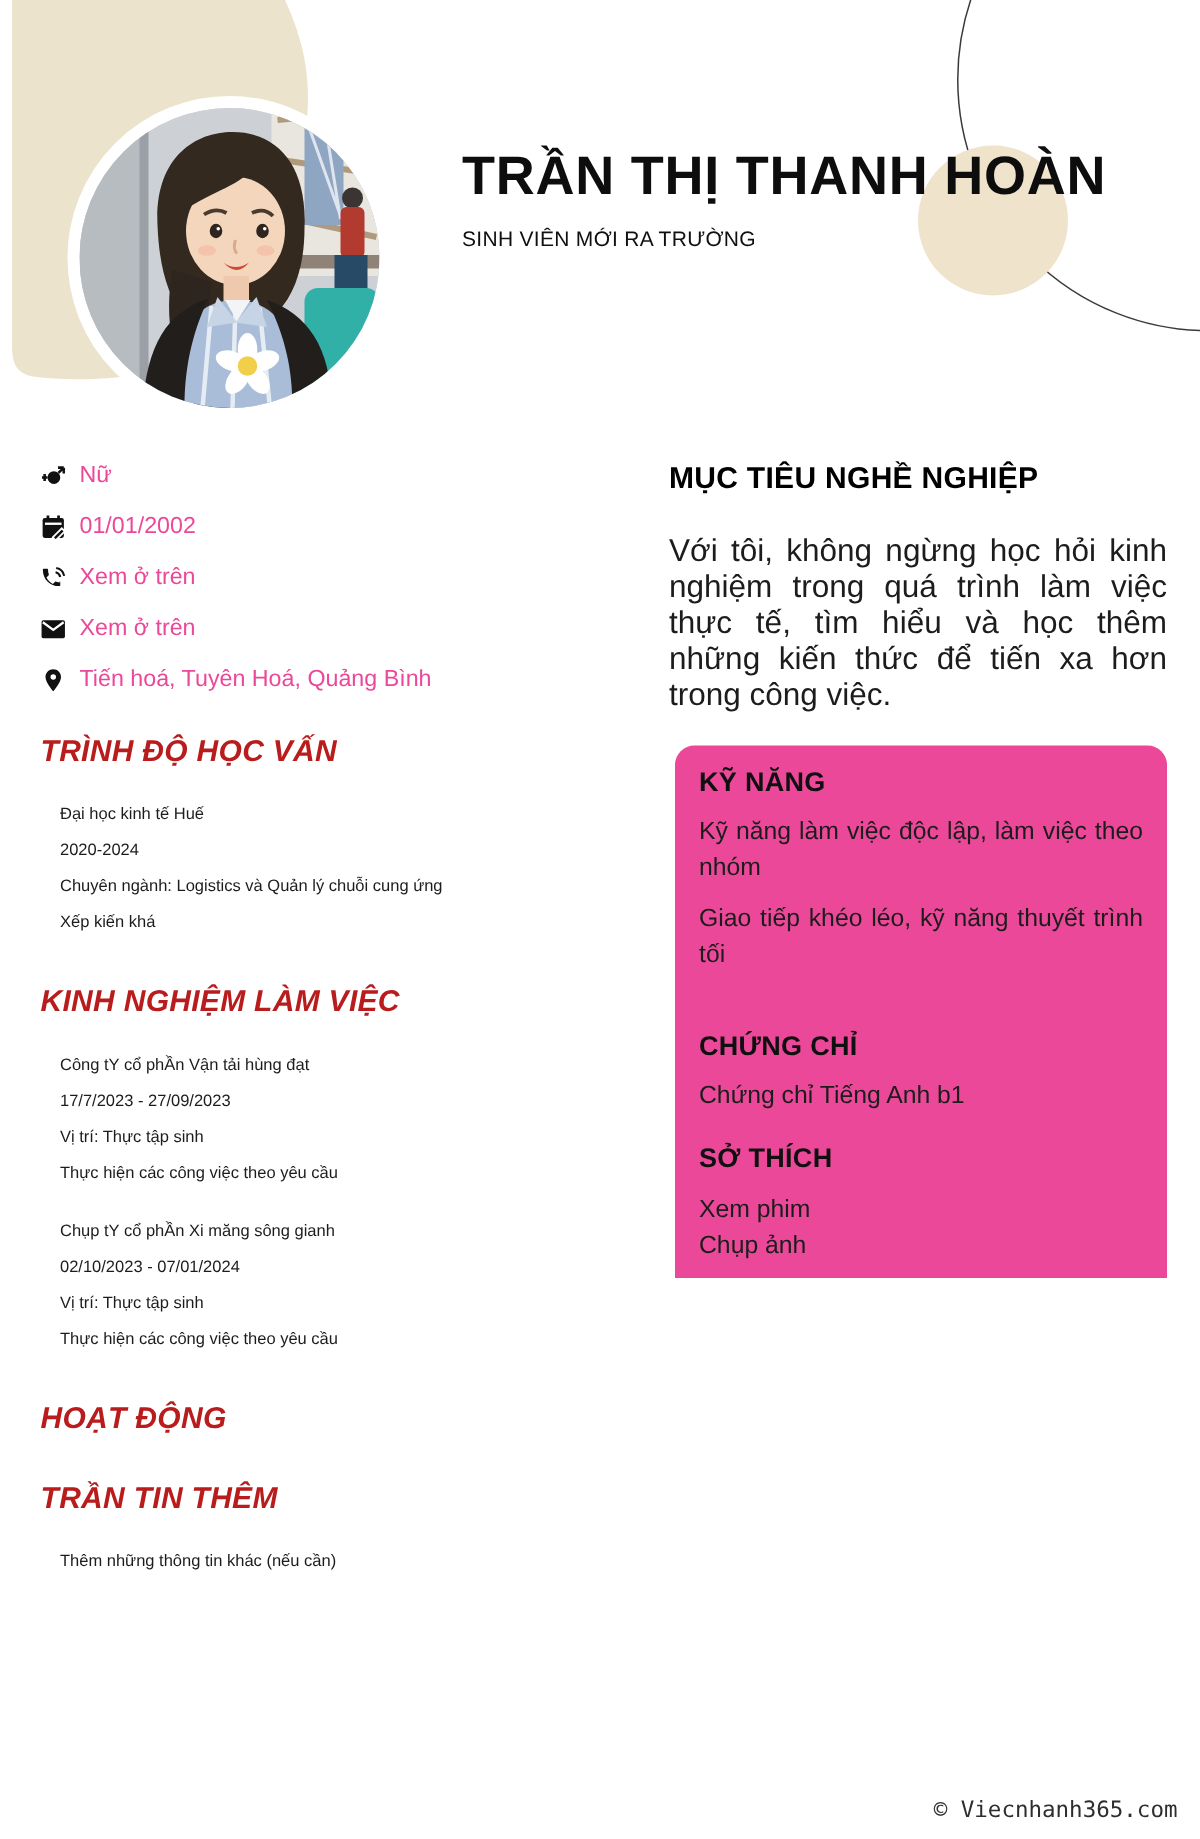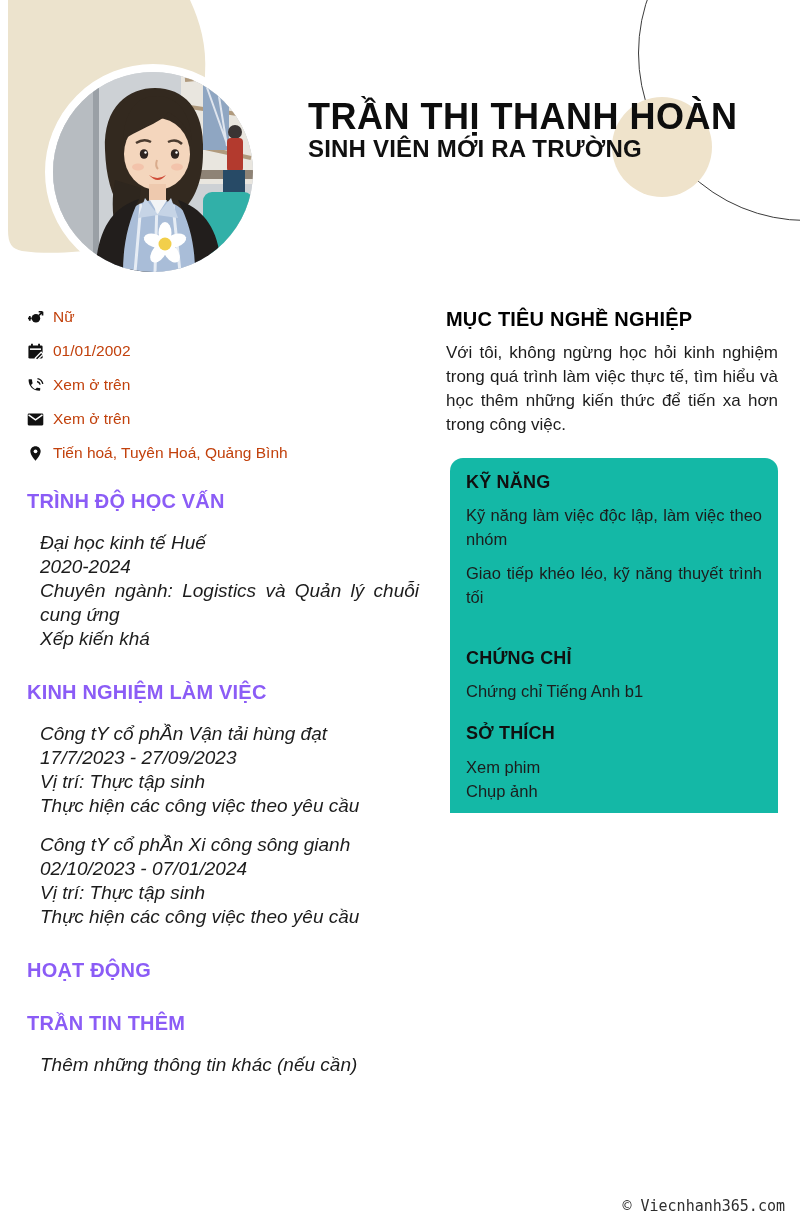--- a/index.html
+++ b/index.html
@@ -15,40 +15,40 @@
     border-radius:50%;background:#EFE3CB;z-index:0;}
   .outline-circle{position:absolute;left:638px;top:-115px;width:334px;height:334px;
     border-radius:50%;border:1.5px solid #3b3b3b;z-index:0;background:transparent;}
   
   .photo{position:absolute;left:45px;top:64px;width:200px;height:200px;
     border:8px solid #ffffff;border-radius:50%;overflow:hidden;z-index:2;background:#cdd1d5;}
   .photo svg{display:block;width:100%;height:100%;}
   
   .hero{position:absolute;left:308px;top:97px;z-index:1;width:470px;}
   .hero-name{font-size:36px;line-height:40px;font-weight:800;letter-spacing:.5px;color:#0d0d0d;}
-  .hero-title{font-size:24px;line-height:24px;font-weight:700;letter-spacing:.2px;color:#101010;}
+  .hero-title{font-size:14px;line-height:24px;font-weight:400;letter-spacing:.2px;color:#101010;margin-top:10px;}
   
   .left-col{position:absolute;left:27px;top:306px;width:392px;z-index:1;}
   .right-col{position:absolute;left:446px;top:307px;width:332px;z-index:1;}
   
-  .info-row{display:flex;align-items:center;height:22px;margin-bottom:12px;gap:9px;font-size:15.5px;color:#c2410c;}
+  .info-row{display:flex;align-items:center;height:22px;margin-bottom:12px;gap:9px;font-size:15.5px;color:#ec4899;}
   .info-row .ic{width:17px;height:17px;flex:none;display:flex;align-items:center;}
   .info-row svg{width:17px;height:17px;}
   
-  .sec{font-size:20px;font-weight:700;line-height:24px;margin:29px 0 0;letter-spacing:.2px;color:#8b5cf6;}
+  .sec{font-size:20px;font-weight:700;line-height:24px;margin:29px 0 0;letter-spacing:.2px;color:#b91c1c;font-style:italic;}
   .sec.first{margin-top:25px;}
   
-  .body-block{margin:18px 0 0;padding-left:13px;font-size:19px;line-height:24px;font-style:italic;}
+  .body-block{margin:18px 0 0;padding-left:13px;font-size:11px;line-height:24px;}
   .body-block .line{min-height:24px;}
   .justify{text-align:justify;}
   .job + .job{margin-top:15px;}
   
   .obj-title{font-size:20px;font-weight:700;line-height:24px;margin:0;letter-spacing:.2px;color:#000000;}
-  .obj-text{margin:10px 0 0;font-size:17px;line-height:24px;text-align:justify;}
-  .side-box{margin:21px 0 0 4px;background:#14b8a6;border-radius:13px 13px 0 0;padding:12px 16px 10px;}
+  .obj-text{margin:25px 0 0;font-size:21px;line-height:24px;text-align:justify;}
+  .side-box{margin:21px 0 0 4px;background:#ec4899;border-radius:13px 13px 0 0;padding:12px 16px 10px;}
   .side-box h3{font-size:18px;font-weight:700;line-height:24px;margin:0;letter-spacing:.2px;color:#101010;}
   .side-box h3.gap-lg{margin-top:37px;}
   .side-box h3.gap-md{margin-top:18px;}
   .side-box p{margin:9px 0 0;font-size:16.5px;line-height:24px;text-align:justify;}
   .side-box p.gap{margin-top:10px;}
   .side-box .plain{text-align:left;}
   
   .credit{position:absolute;right:15px;top:1197px;
     font-family:"DejaVu Sans Mono","Liberation Mono",monospace;
     font-size:15px;color:#2e2e2e;z-index:1;margin-left:33px;}
@@ -185,21 +185,21 @@
     </div>
 
     <h2 class="sec">KINH NGHIỆM LÀM VIỆC</h2>
     <div class="body-block job">
       <div class="line">Công tY cổ phẦn Vận tải hùng đạt</div>
       <div class="line">17/7/2023 - 27/09/2023</div>
       <div class="line">Vị trí: Thực tập sinh</div>
       <div class="line">Thực hiện các công việc theo yêu cầu</div>
     </div>
     <div class="body-block job">
-      <div class="line">Công tY cổ phẦn Xi công sông gianh</div>
+      <div class="line">Chụp tY cổ phẦn Xi măng sông gianh</div>
       <div class="line">02/10/2023 - 07/01/2024</div>
       <div class="line">Vị trí: Thực tập sinh</div>
       <div class="line">Thực hiện các công việc theo yêu cầu</div>
     </div>
 
     <h2 class="sec">HOẠT ĐỘNG</h2>
 
     <h2 class="sec">TRẦN TIN THÊM</h2>
     <div class="body-block">Thêm những thông tin khác (nếu cần)</div>
 

